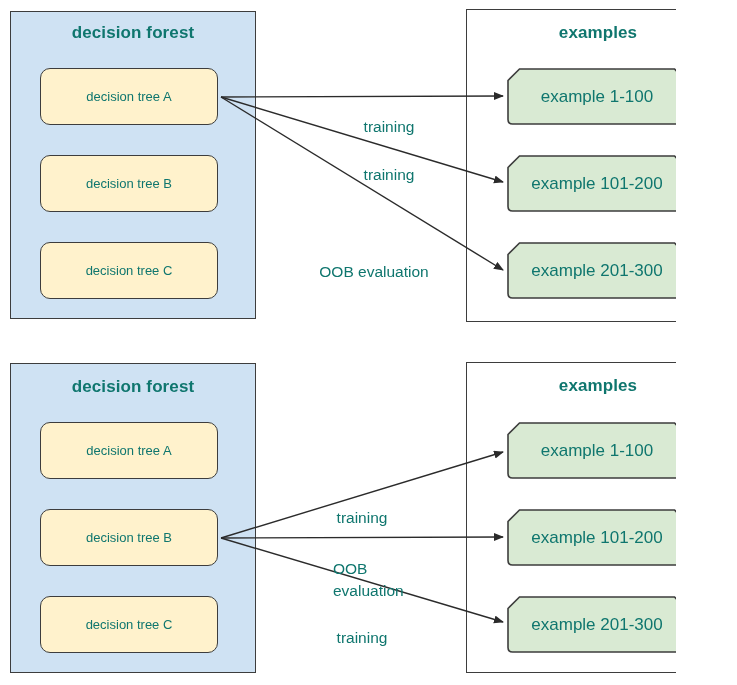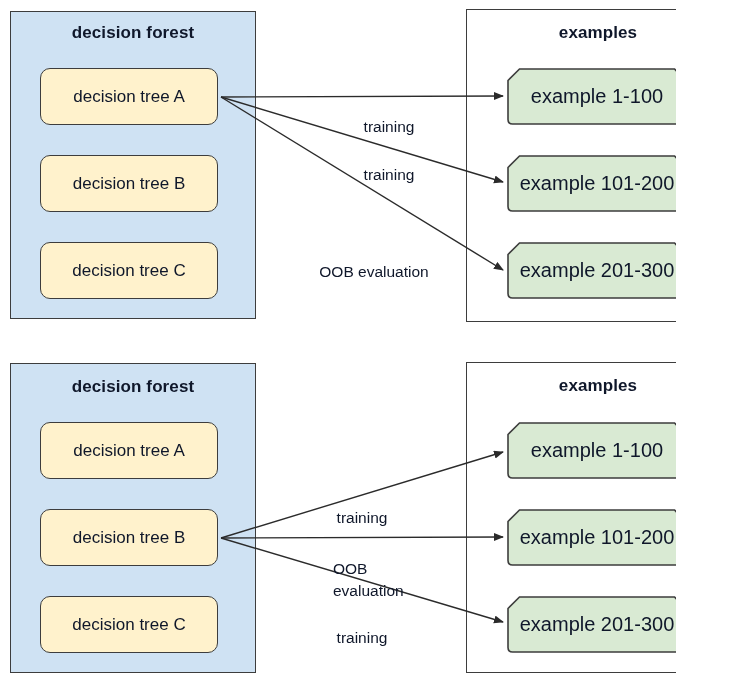--- a/index.html
+++ b/index.html
@@ -1,38 +1,38 @@
 <!DOCTYPE html>
 <html><head>
 <meta charset="utf-8">
 <style>
   html,body{margin:0;padding:0;background:#ffffff;}
   .canvas{
     position:relative;width:676px;height:685px;background:#ffffff;
-    font-family:"Liberation Sans","DejaVu Sans",sans-serif;color:#0f172a;
+    font-family:"Liberation Sans","DejaVu Sans",sans-serif;color:#0f766e;
     overflow:hidden;
   }
   .layer{position:absolute;inset:0;}
   .box{position:absolute;border:1.5px solid #3d3d3d;box-sizing:border-box;}
   .box.white{background:#ffffff;}
   .box-title{
     position:absolute;text-align:center;font-weight:bold;font-size:17px;
     line-height:20px;letter-spacing:.1px;
   }
   .tree{
     position:absolute;width:178px;height:57px;box-sizing:border-box;
     border:1.6px solid #3d3d3d;border-radius:10px;
     display:flex;align-items:center;justify-content:center;
-    font-size:17px;
+    font-size:13px;
   }
   .card{position:absolute;width:180px;height:57px;}
   .card svg{position:absolute;left:0;top:0;}
   .card .card-label{
     position:absolute;inset:0;display:flex;align-items:center;justify-content:center;
-    font-size:20px;
+    font-size:17px;
     border-radius:24px;
   }
   svg.arrows{position:absolute;inset:0;pointer-events:none;}
   .alabel{
     position:absolute;font-size:15.5px;line-height:18px;
     transform:translate(-50%,-50%);white-space:nowrap;margin-top:42px;
   }
   .alabel.wrap{
     transform:translateY(-50%);white-space:normal;width:86px;
     line-height:21.5px;text-align:left;

